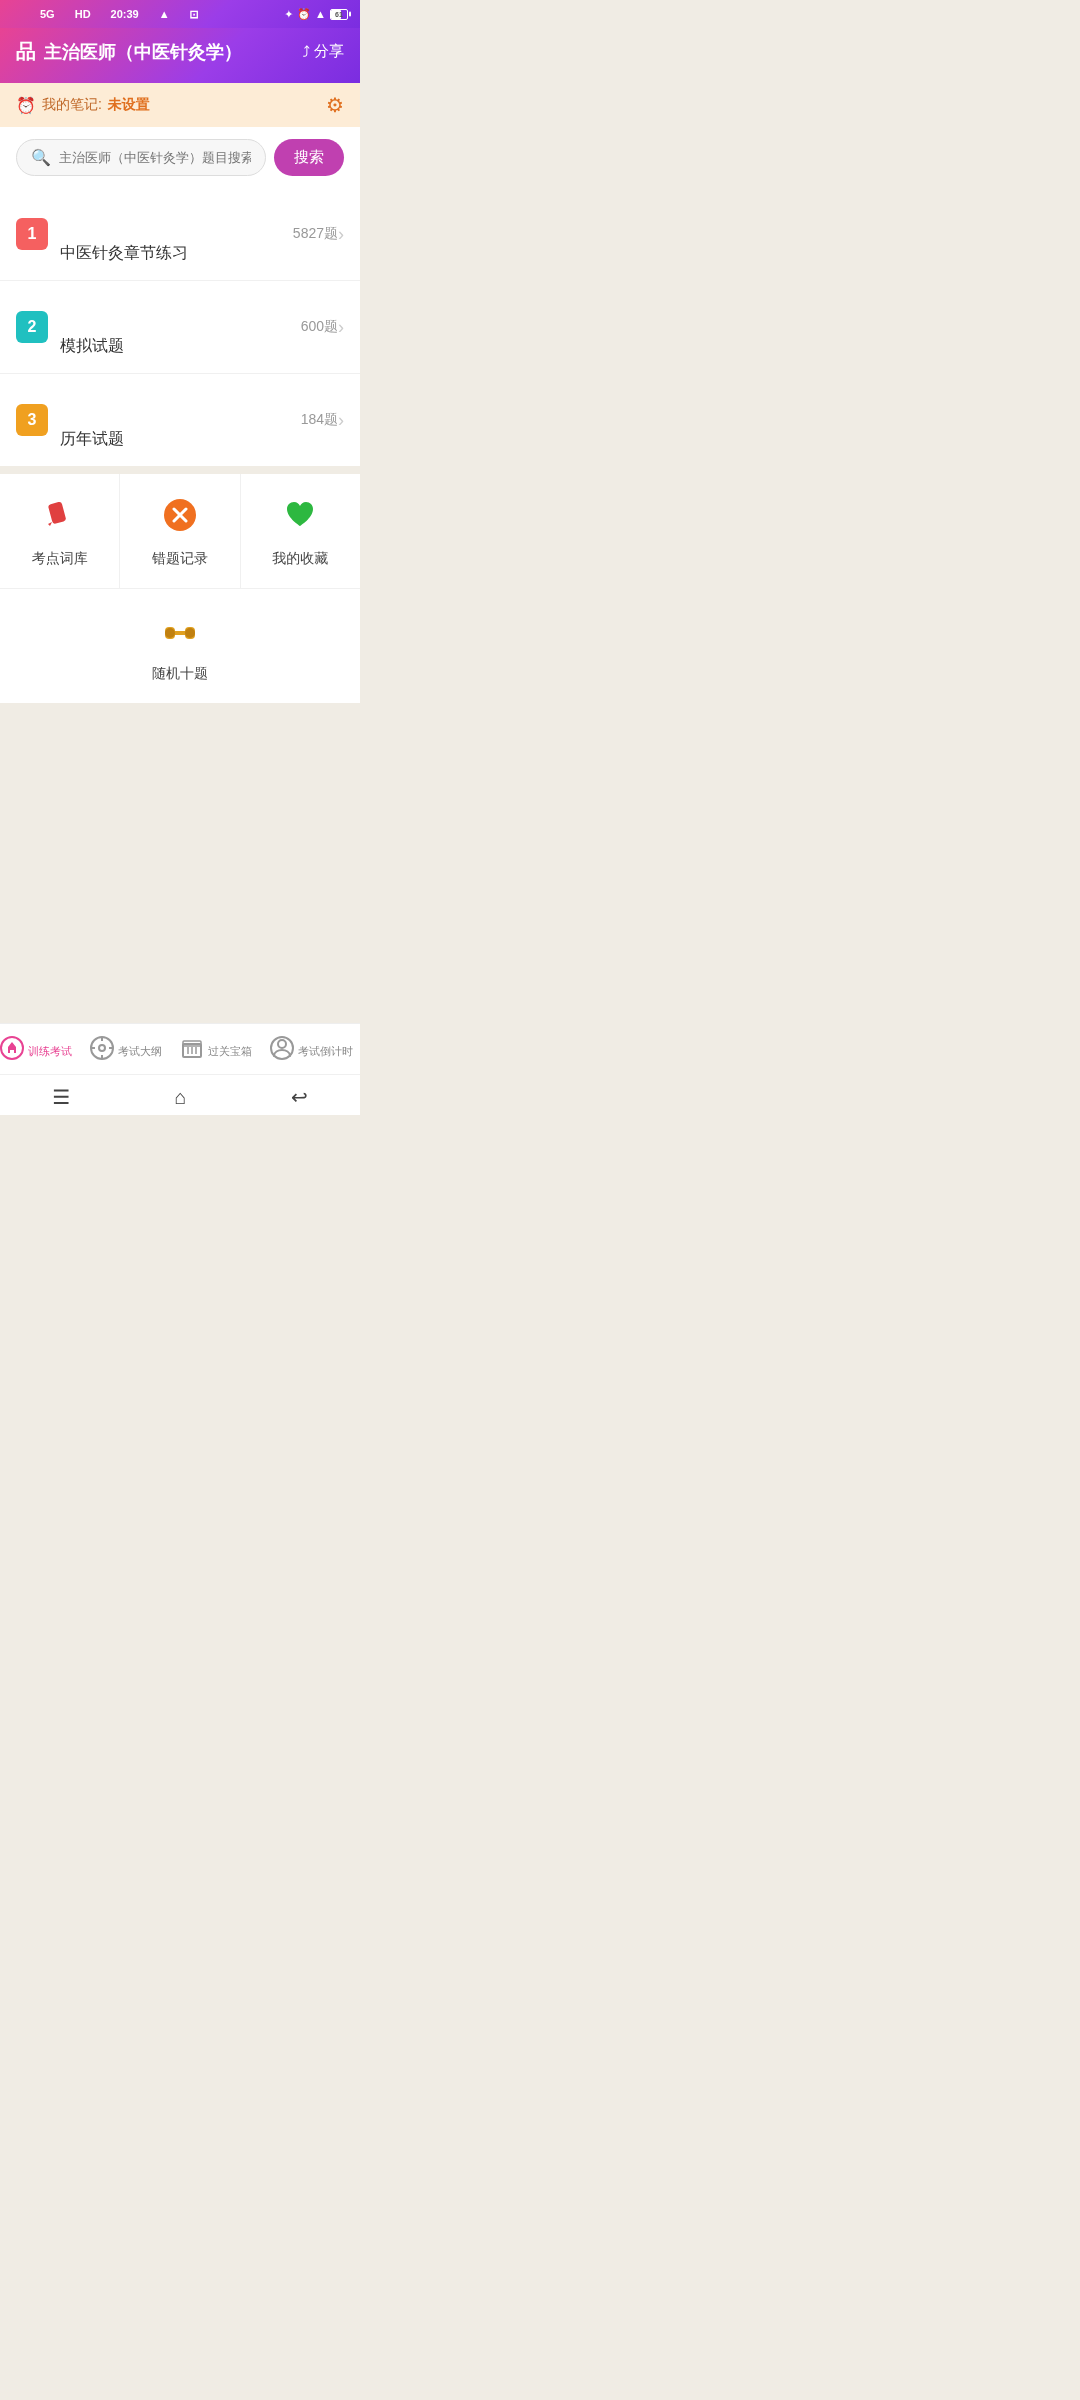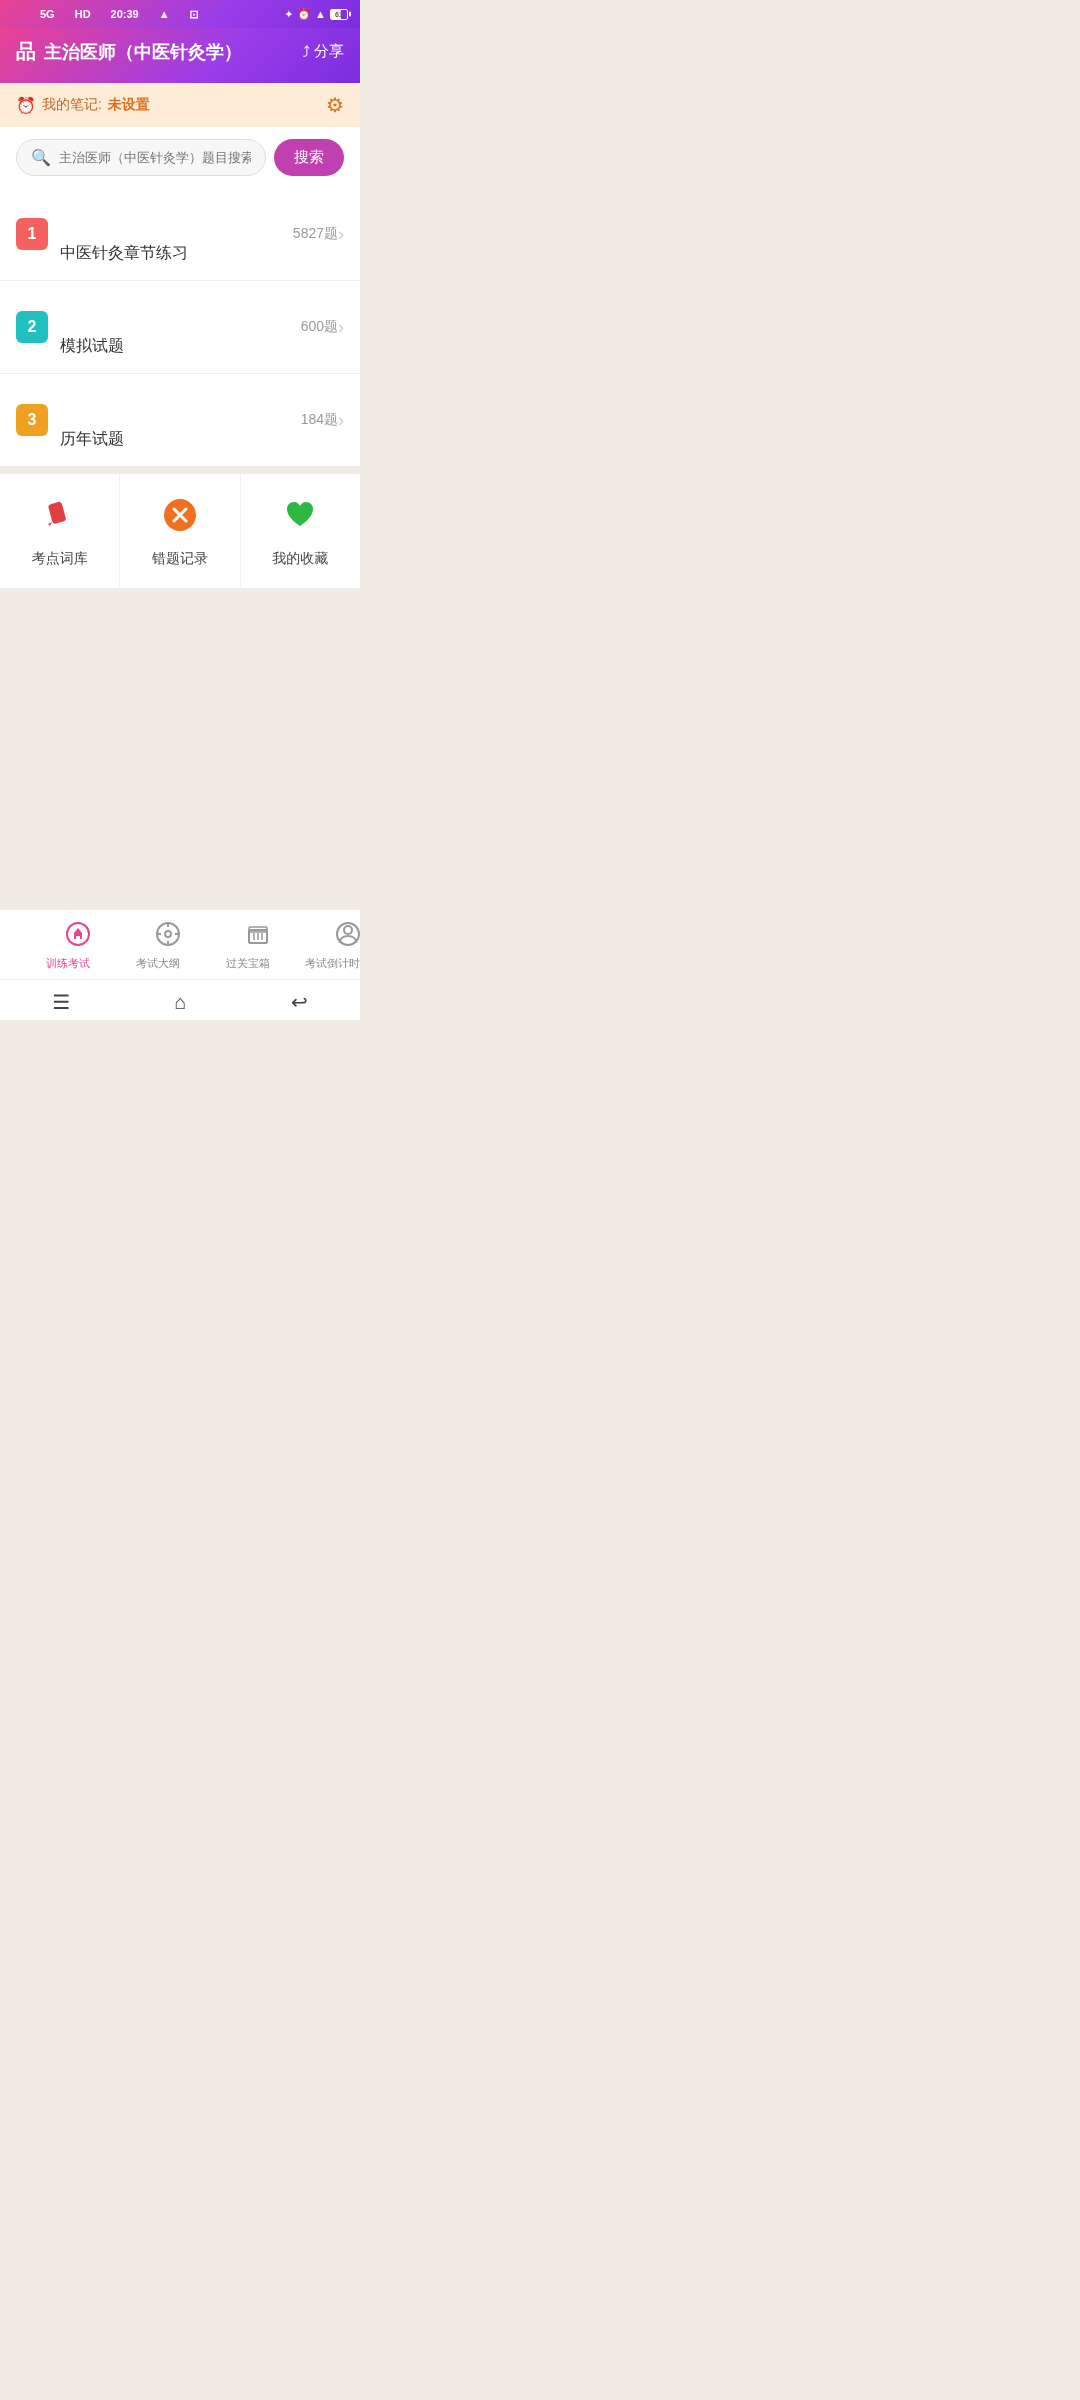--- a/index.html
+++ b/index.html
@@ -161,21 +161,21 @@
 
     
     .bottom-nav {
       background: white;
       border-top: 1px solid #eee;
       display: flex;
       justify-content: space-around;
       padding: 8px 0 4px;
     }
     .nav-item {
-      display: flex; flex-direction: column; align-items: flex-end;
+      display: flex; flex-direction: row; align-items: center;
       gap: 4px; cursor: pointer; flex: 1;
       padding: 4px 0;
     }
     .nav-icon { font-size: 22px; }
     .nav-label { font-size: 11px; color: #888; }
     .nav-item.active .nav-icon { color: #e84393; }
     .nav-item.active .nav-label { color: #e84393; }
 
     
     .sys-nav {
@@ -292,20 +292,32 @@
       <div class="grid-icon">
         <svg width="34" height="34" viewBox="0 0 34 34">
           <path d="M17 28 C17 28 4 20 4 11 C4 7 7 4 11 4 C14 4 16 6 17 8 C18 6 20 4 23 4 C27 4 30 7 30 11 C30 20 17 28 17 28Z" fill="#2db840"></path>
         </svg>
       </div>
       <span class="grid-label">我的收藏</span>
     </div>
   </div>
 
   <div class="grid-row">
+    <div class="grid-cell">
+      <div class="grid-icon">
+        <svg width="34" height="34" viewBox="0 0 34 34">
+          <rect x="2" y="14" width="10" height="12" rx="4" fill="#e0a020"></rect>
+          <rect x="22" y="14" width="10" height="12" rx="4" fill="#e0a020"></rect>
+          <rect x="11" y="18" width="12" height="4" fill="#e0a020"></rect>
+          <circle cx="7" cy="20" r="5" fill="#c08010"></circle>
+          <circle cx="27" cy="20" r="5" fill="#c08010"></circle>
+        </svg>
+      </div>
+      <span class="grid-label">随机十题</span>
+    </div>
   </div>
 </div>
 
 <div class="empty-area"></div>
 
 <div class="bottom-nav">
   <div class="nav-item active">
     <span class="nav-icon">
       <svg width="24" height="24" viewBox="0 0 24 24">
         <circle cx="12" cy="12" r="11" fill="none" stroke="#e84393" stroke-width="2"></circle>

